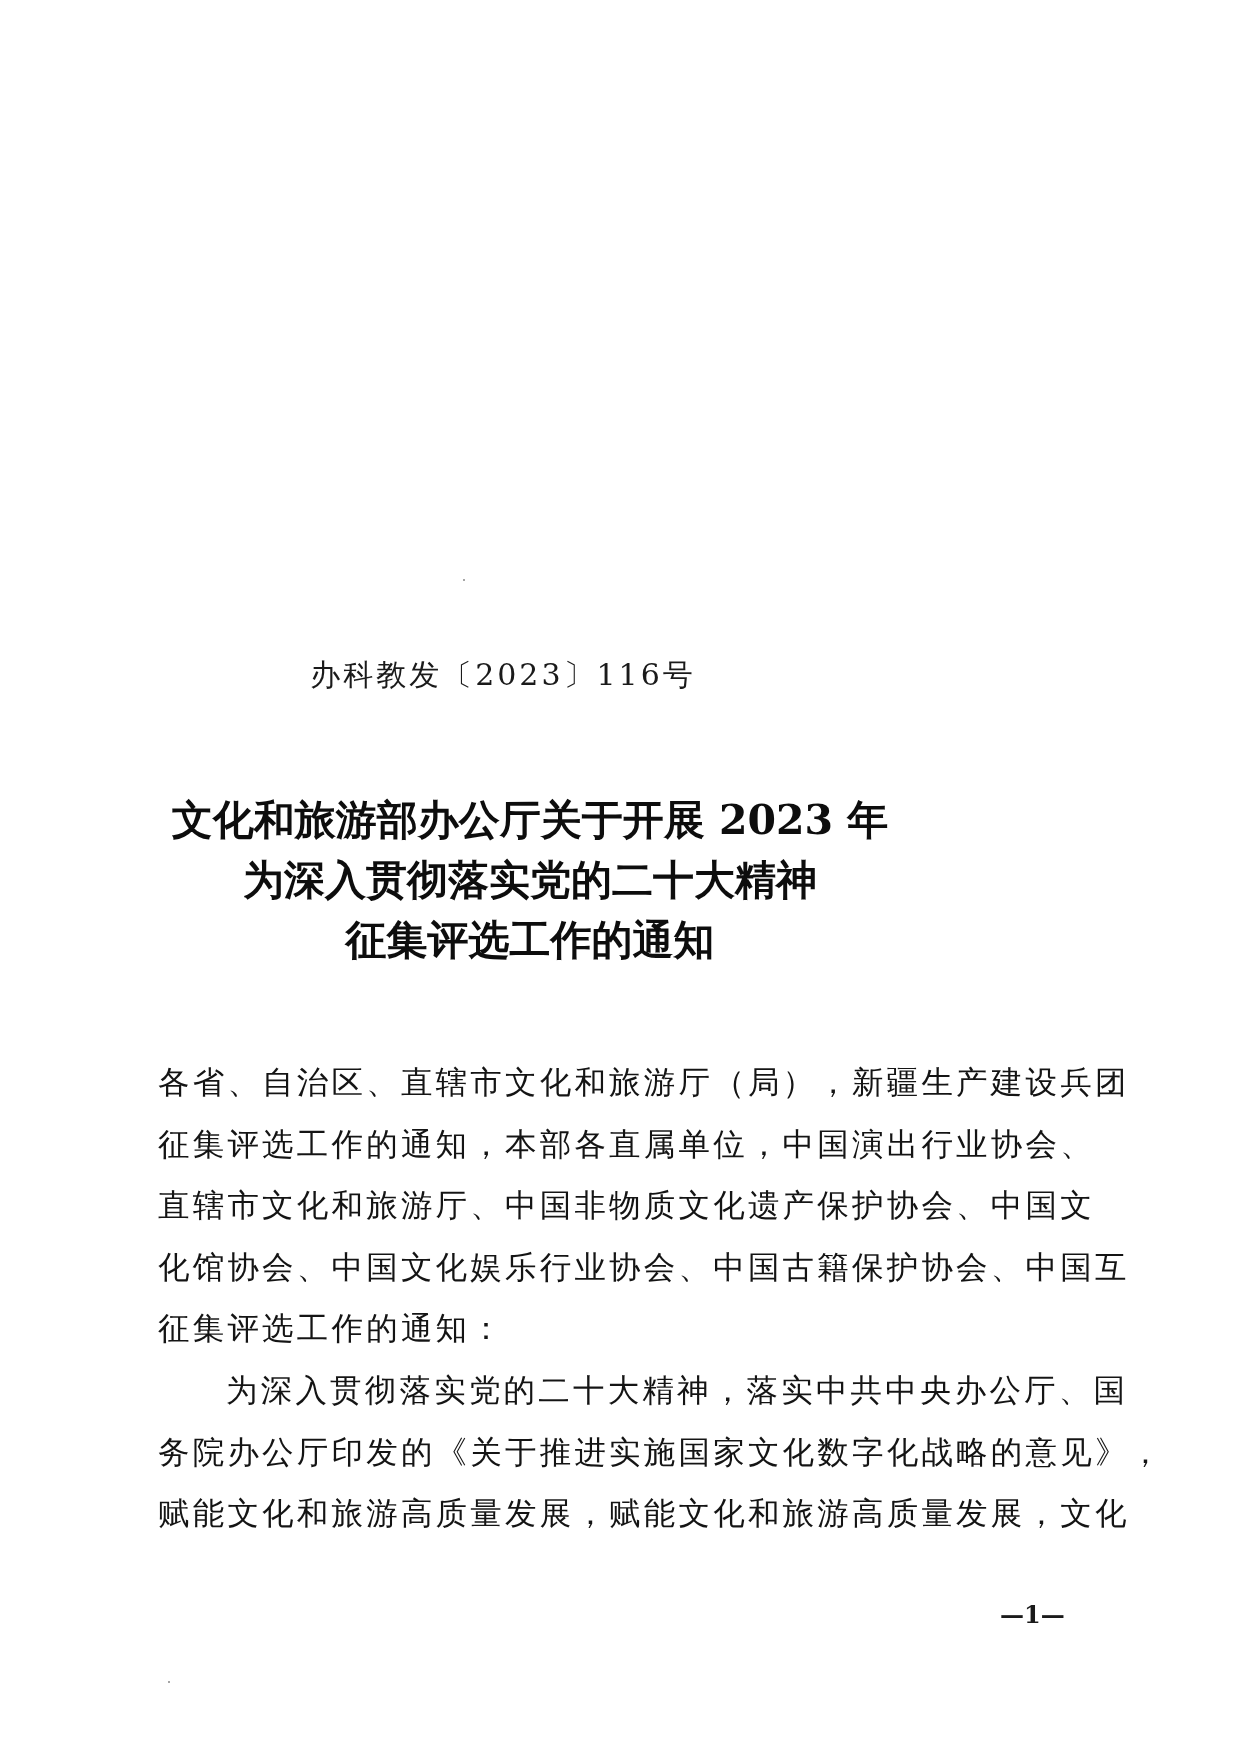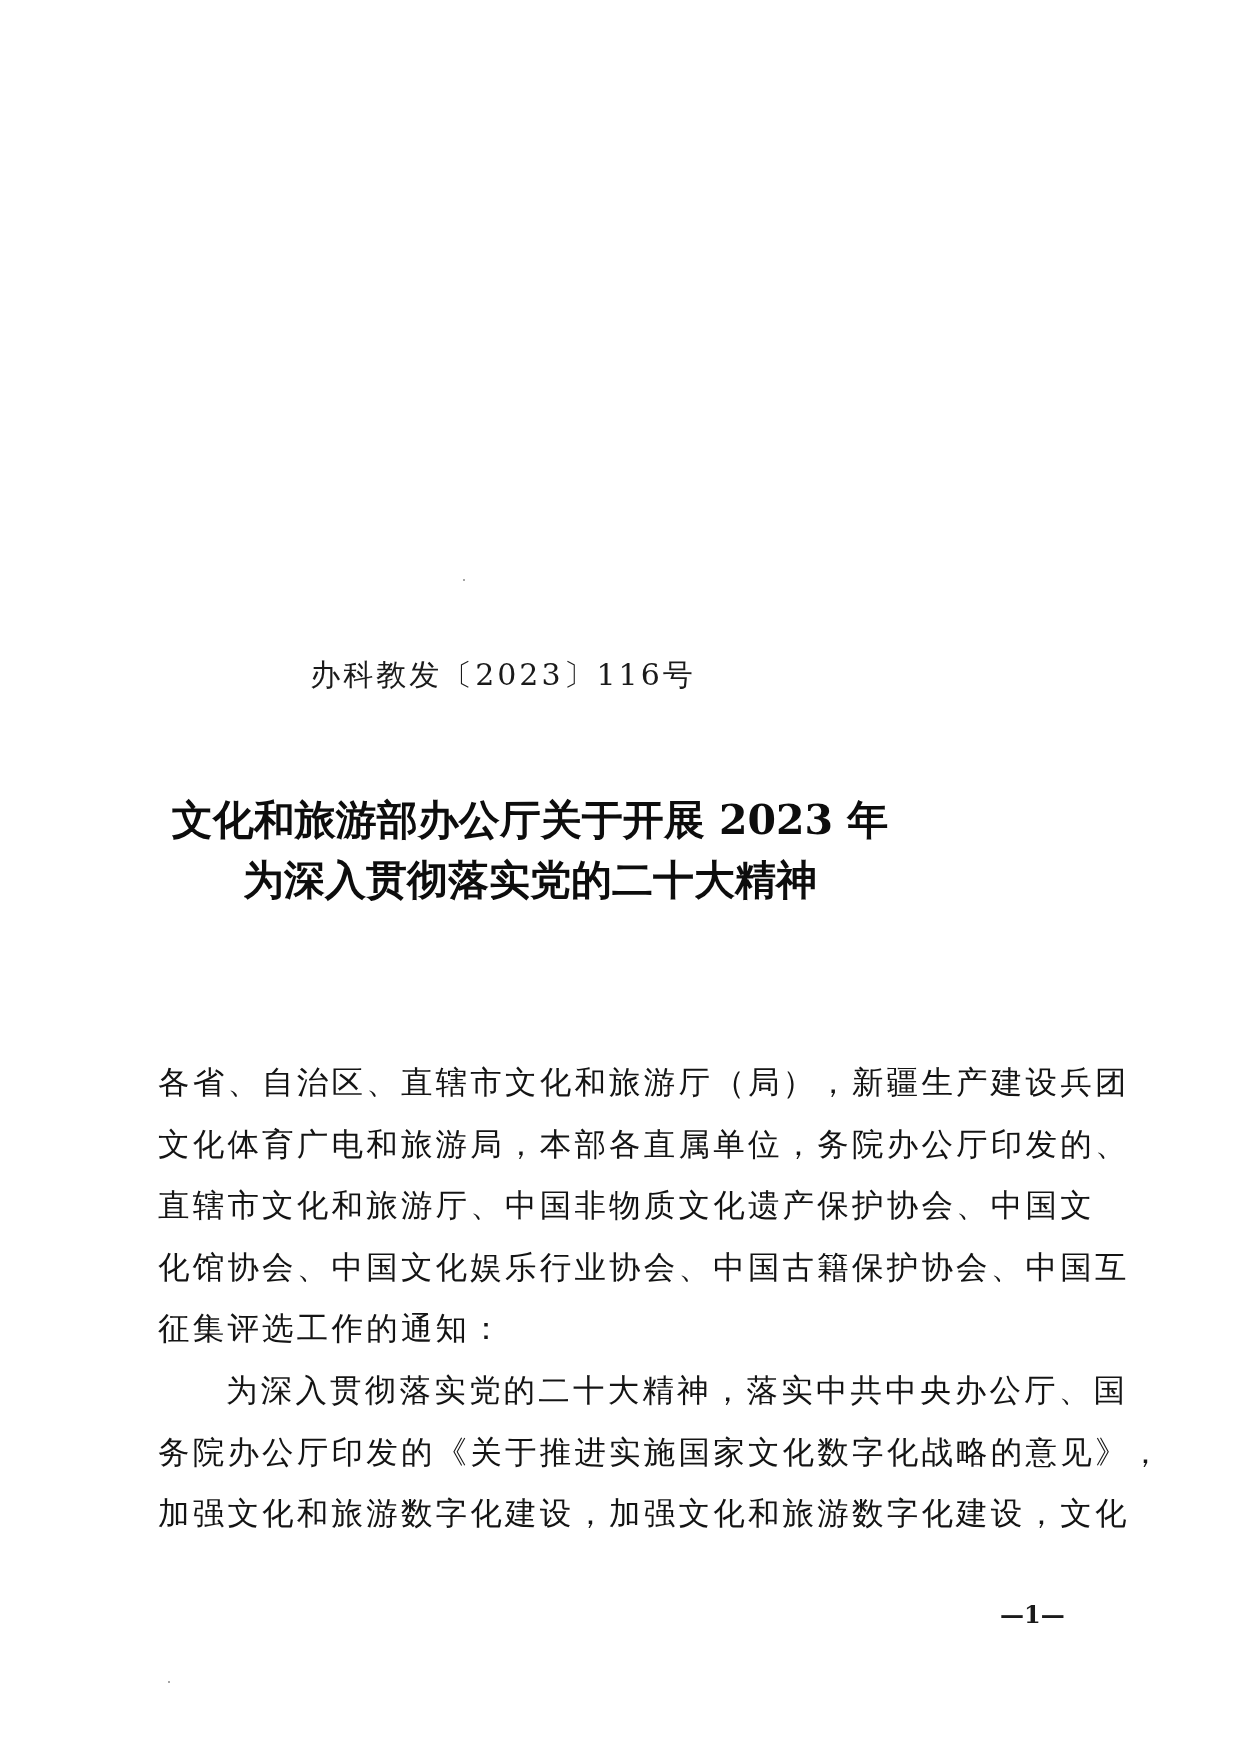--- a/index.html
+++ b/index.html
@@ -94,27 +94,28 @@
 <div class="page">
 
   <span class="speck" style="left:463px; top:579px;"></span>
   <span class="speck" style="left:168px; top:1681px;"></span>
 
   <div class="doc-number">办科教发〔2023〕116号</div>
 
   <div class="title">
     <span class="title-line">文化和旅游部办公厅关于开展 2023 年</span>
     <span class="title-line">为深入贯彻落实党的二十大精神</span>
+    <span class="title-line">征集评选工作的通知</span>
   </div>
 
   <div class="body-text">
     <span class="body-line">各省、自治区、直辖市文化和旅游厅（局），新疆生产建设兵团</span>
-    <span class="body-line">文化体育广电和旅游局，本部各直属单位，务院办公厅印发的、</span>
+    <span class="body-line">征集评选工作的通知，本部各直属单位，中国演出行业协会、</span>
     <span class="body-line">直辖市文化和旅游厅、中国非物质文化遗产保护协会、中国文</span>
     <span class="body-line">化馆协会、中国文化娱乐行业协会、中国古籍保护协会、中国互</span>
     <span class="body-line">征集评选工作的通知：</span>
     <span class="body-line indent">为深入贯彻落实党的二十大精神，落实中共中央办公厅、国</span>
     <span class="body-line">务院办公厅印发的《关于推进实施国家文化数字化战略的意见》，</span>
-    <span class="body-line">加强文化和旅游数字化建设，加强文化和旅游数字化建设，文化</span>
+    <span class="body-line">赋能文化和旅游高质量发展，赋能文化和旅游高质量发展，文化</span>
   </div>
 
   <div class="page-number">—1—</div>
 </div>
 
 </body></html>

